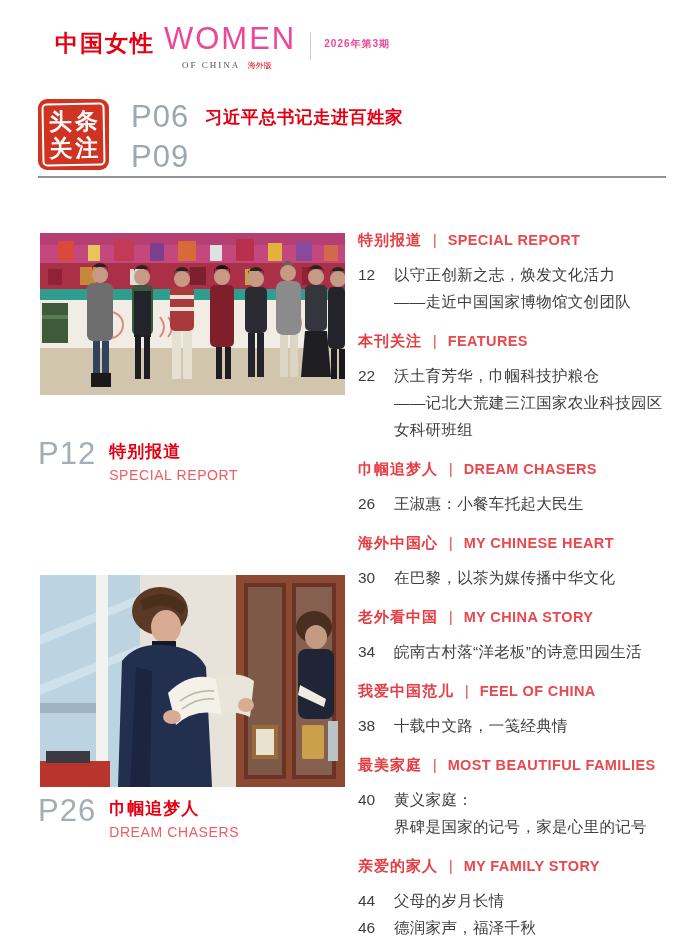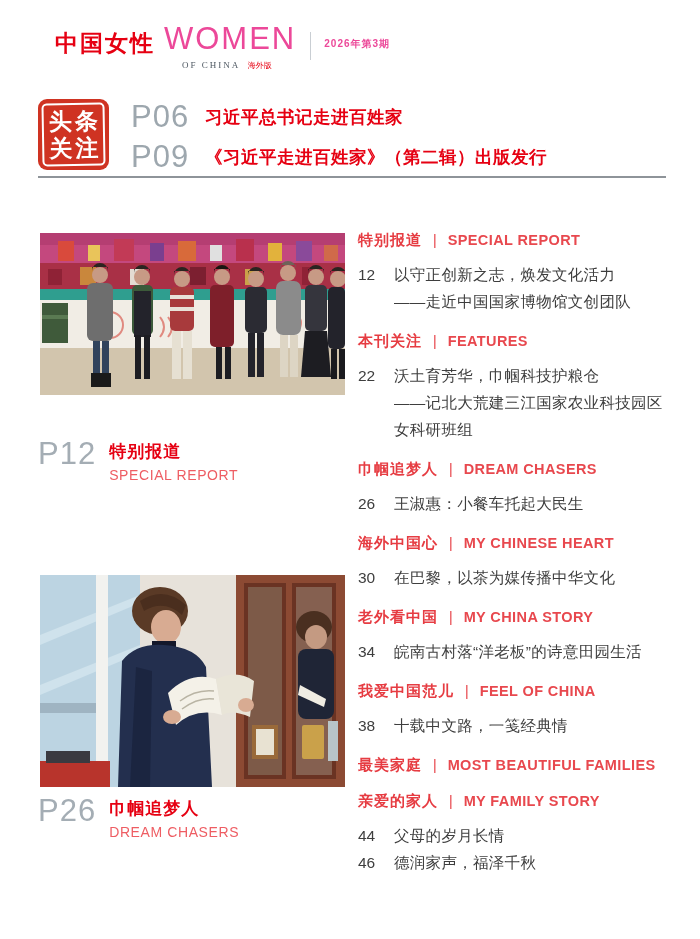--- a/index.html
+++ b/index.html
@@ -92,21 +92,20 @@
       <div class="seal-line">关注</div>
     </div>
   </div>
 
   <div class="headline-row hr1">
     <div class="page-big">P06</div>
     <div class="headline">习近平总书记走进百姓家</div>
   </div>
   <div class="headline-row hr2">
     <div class="page-big">P09</div>
-    <div class="headline">《习近平走进百姓家》（第二辑）出版发行</div>
   </div>
 
   <div class="rule"></div>
 
   <div class="photo photo1">
     <svg width="305" height="162" viewBox="0 0 305 162">
       <rect x="0" y="0" width="305" height="162" fill="#d6cab8"></rect>
       <rect x="0" y="0" width="305" height="34" fill="#c4487e"></rect>
       <rect x="0" y="0" width="305" height="12" fill="#b53e72"></rect>
       <rect x="0" y="30" width="305" height="26" fill="#a93046"></rect>
@@ -342,20 +341,27 @@
         </div>
       </div>
     </div>
 
     <div class="toc-section">
       <div class="toc-head">
         <span class="cn">最美家庭</span>
         <span class="bar">|</span>
         <span class="en">MOST BEAUTIFUL FAMILIES</span>
       </div>
+      <div class="entry">
+        <div class="pg">40</div>
+        <div class="lines">
+          <div class="line">黄义家庭：</div>
+          <div class="line">界碑是国家的记号，家是心里的记号</div>
+        </div>
+      </div>
     </div>
 
     <div class="toc-section">
       <div class="toc-head">
         <span class="cn">亲爱的家人</span>
         <span class="bar">|</span>
         <span class="en">MY FAMILY STORY</span>
       </div>
       <div class="entry">
         <div class="pg">44</div>

